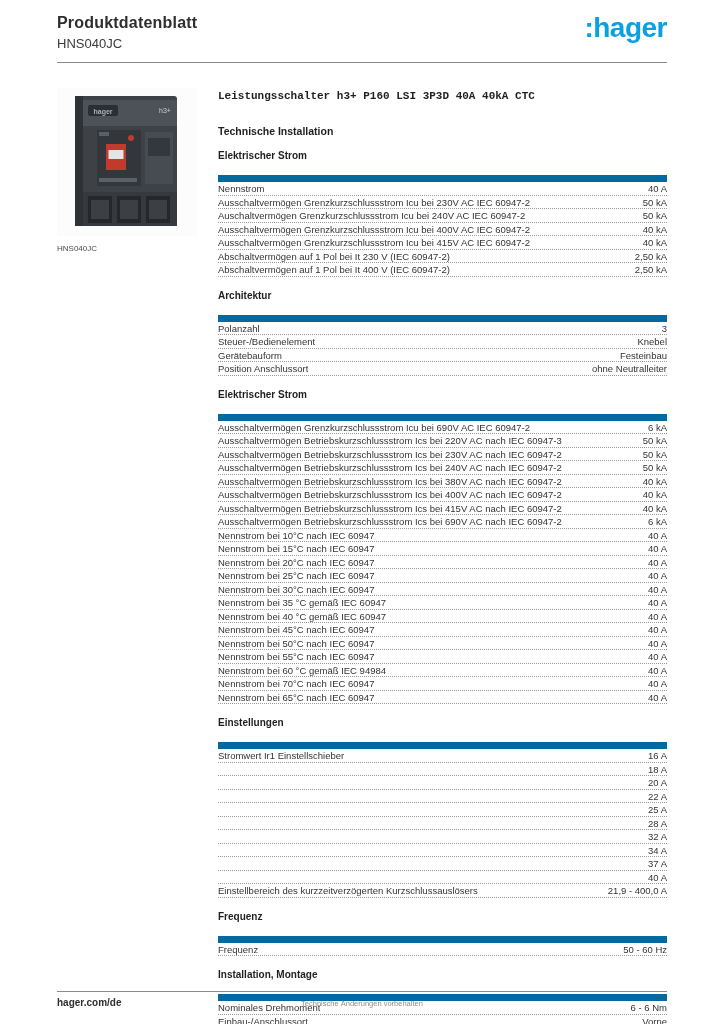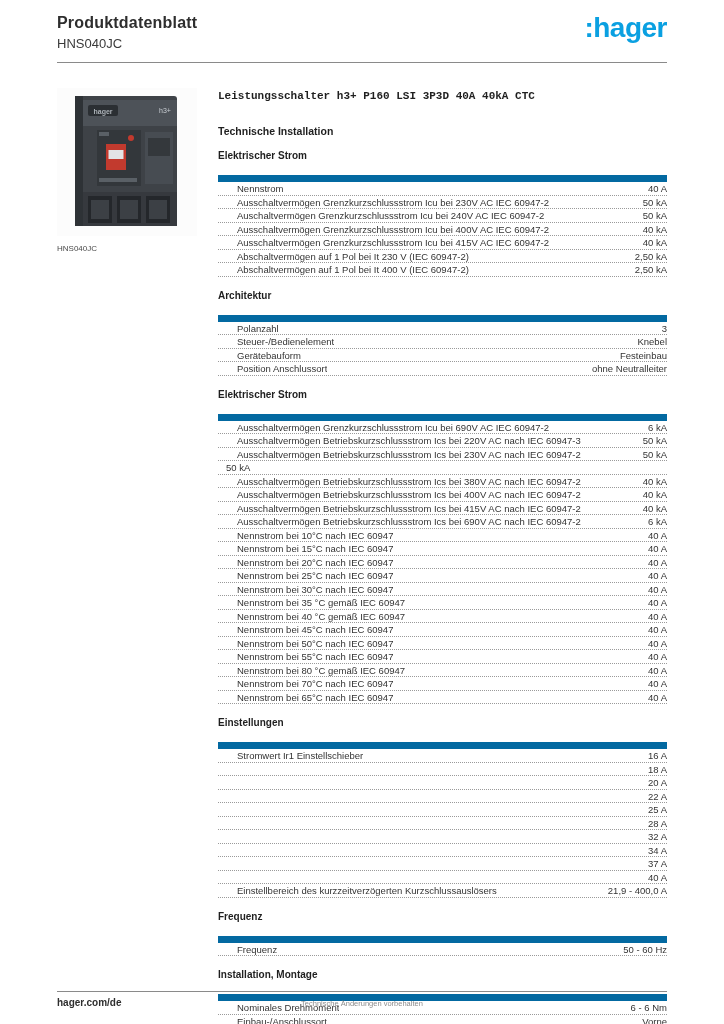--- a/index.html
+++ b/index.html
@@ -26,21 +26,21 @@
   .main-col { position:absolute; left:218px; top:90px; width:449px; }
   .product-title { font-size:11px; font-weight:bold; color:#1f1f1f;font-family:Liberation Mono, monospace; }
   .tech-heading { font-size:10.5px; font-weight:bold; color:#1f1f1f; margin-top:23px; }
   .spec-sections { margin-top:9px; }
   .spec-section { margin-top:13px; }
   .section-heading { font-size:10px; font-weight:bold; color:#1f1f1f;
                      padding-bottom:14px; border-bottom:7px solid #0369a1; }
   .spec-row { display:flex; justify-content:space-between; align-items:baseline;
               font-size:9.5px; line-height:13.5px; height:13.5px;
               border-bottom:1px dotted #9a9a9a; overflow:hidden; }
-  .spec-label { white-space:nowrap; overflow:hidden; color:#333;margin-left:19px; }
+  .spec-label { white-space:nowrap; overflow:hidden; color:#333; }
   .spec-value { white-space:nowrap; text-align:right; color:#333; padding-left:8px; }
 
   
   .footer-rule { position:absolute; left:57px; right:57px; top:991px; border-top:1px solid #8a8a8a; }
   .footer { position:absolute; left:57px; right:57px; top:997px; height:16px; }
   .footer-left { position:absolute; left:0; top:0; font-size:10px; font-weight:bold; color:#2e2e2e; }
   .footer-center { position:absolute; left:0; right:0; top:2px; text-align:center;
                    font-size:7.5px; color:#8c8c8c; }
   .footer-right { position:absolute; right:0; top:0; font-size:10px; font-weight:bold; color:#2e2e2e;margin-top:26px; }
 </style>
@@ -173,20 +173,21 @@
     <span class="spec-label">Ausschaltvermögen Betriebskurzschlussstrom Ics bei 220V AC nach IEC 60947-3</span>
     <span class="spec-value">50 kA</span>
   </div>
 
   <div class="spec-row">
     <span class="spec-label">Ausschaltvermögen Betriebskurzschlussstrom Ics bei 230V AC nach IEC 60947-2</span>
     <span class="spec-value">50 kA</span>
   </div>
 
   <div class="spec-row">
+    <span class="spec-label">Ausschaltvermögen Betriebskurzschlussstrom Ics bei 240V AC nach IEC 60947-2</span>
     <span class="spec-value">50 kA</span>
   </div>
 
   <div class="spec-row">
     <span class="spec-label">Ausschaltvermögen Betriebskurzschlussstrom Ics bei 380V AC nach IEC 60947-2</span>
     <span class="spec-value">40 kA</span>
   </div>
 
   <div class="spec-row">
     <span class="spec-label">Ausschaltvermögen Betriebskurzschlussstrom Ics bei 400V AC nach IEC 60947-2</span>
@@ -247,21 +248,21 @@
     <span class="spec-label">Nennstrom bei 50°C nach IEC 60947</span>
     <span class="spec-value">40 A</span>
   </div>
 
   <div class="spec-row">
     <span class="spec-label">Nennstrom bei 55°C nach IEC 60947</span>
     <span class="spec-value">40 A</span>
   </div>
 
   <div class="spec-row">
-    <span class="spec-label">Nennstrom bei 80 °C gemäß IEC 60947</span>
+    <span class="spec-label">Nennstrom bei 60 °C gemäß IEC 94984</span>
     <span class="spec-value">40 A</span>
   </div>
 
   <div class="spec-row">
     <span class="spec-label">Nennstrom bei 70°C nach IEC 60947</span>
     <span class="spec-value">40 A</span>
   </div>
 
   <div class="spec-row">
     <span class="spec-label">Nennstrom bei 65°C nach IEC 60947</span>

